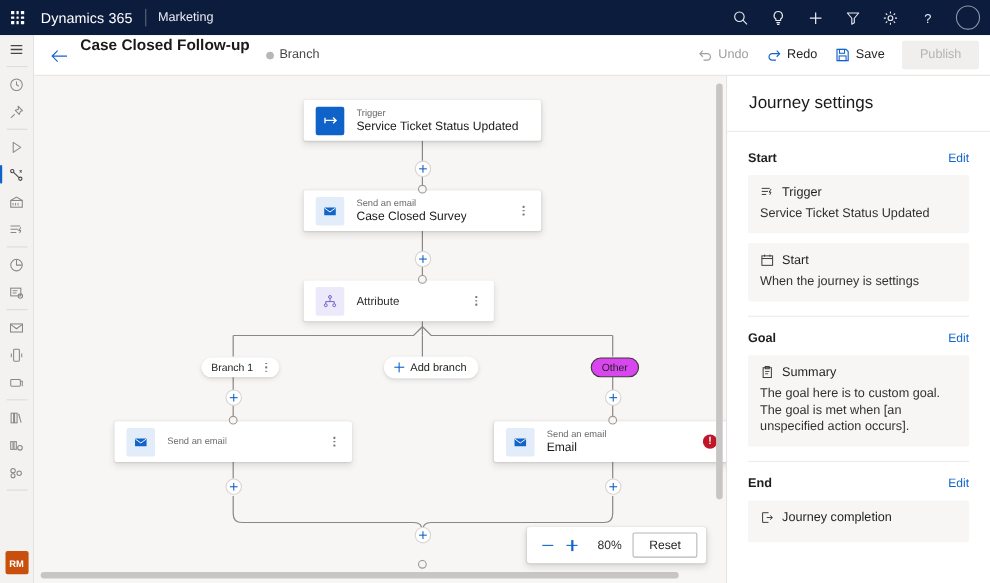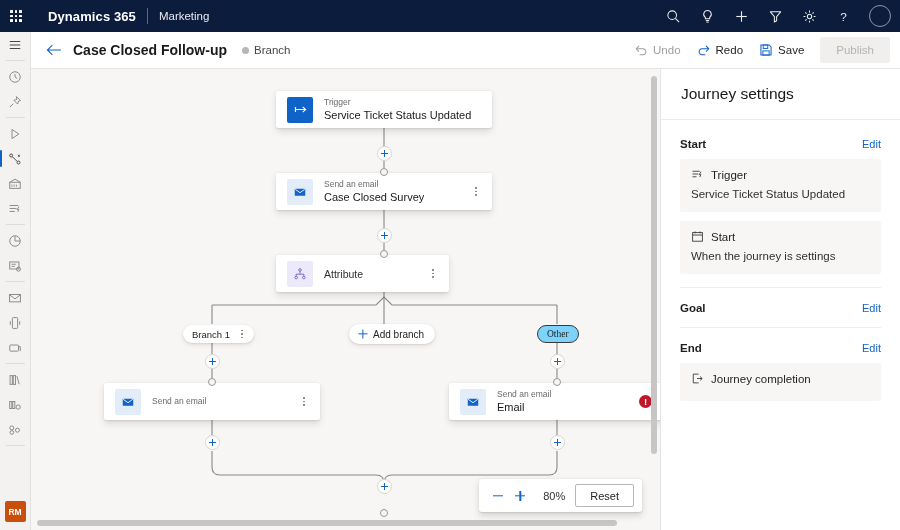--- a/index.html
+++ b/index.html
@@ -20,21 +20,21 @@
     width: 32px; height: 32px; display: flex; align-items: center; justify-content: center;
     cursor: pointer;
   }
   .waffle-grid {
     width: 12px; height: 12px;
     display: grid; grid-template-columns: repeat(3,1fr); grid-template-rows: repeat(3,1fr);
     gap: 2px;
   }
   .waffle-grid i { background: #ffffff; border-radius: 0.5px; display:block; }
   .brand {
-    color: #ffffff; font-size: 13px; font-weight: bold; margin-left: 16px; letter-spacing: .1px;
+    color: #ffffff; font-size: 13px; font-weight: normal; margin-left: 5px; letter-spacing: .1px;
   }
   .brand-sep {
     width: 1px; height: 16px; background: #5b6780; margin: 0 11px;
   }
   .app-name { color: #e8eaef; font-size: 11.5px; }
   .topbar-right { margin-left: auto; display: flex; align-items: center; height: 32px; }
   .tb-icon {
     width: 34px; height: 32px; display: flex; align-items: center; justify-content: center;
     cursor: pointer;
   }
@@ -67,21 +67,21 @@
     width: 21px; height: 21px; background: #c94f0c; color: #fff;
     font-size: 8.5px; font-weight: bold; border-radius: 2px;
     display: flex; align-items: center; justify-content: center; margin-bottom: 8px;
     cursor: pointer;
   }
 
   
   .cmdbar {
     position: absolute; top: 32px; left: 31px; width: 869px; height: 37px;
     background: #ffffff; border-bottom: 1px solid #e6e4e2;
-    display: flex; align-items: center;
+    display: flex; 
   }
   .back-btn {
     width: 30px; height: 37px; display:flex; align-items:center; justify-content:center;
     cursor: pointer; margin-left: 8px;
   }
   .page-title { font-size: 14px; font-weight: bold; color: #1b1a19; margin-left: 4px; }
   .status-wrap { display: flex; align-items: center; margin-left: 15px; }
   .status-dot { width: 7px; height: 7px; border-radius: 50%; background: #b9b7b5; margin-right: 5px; }
   .status-text { font-size: 11.5px; color: #484644; }
   .cmd-right { margin-left: auto; display: flex; align-items: center; padding-right: 10px; }
@@ -152,21 +152,21 @@
     background: #f7f6f5; border: 1px solid #9b9896;
   }
 
   .branch-pill {
     position: absolute; height: 18px; background: #ffffff; border-radius: 9px;
     box-shadow: 0 0.6px 1.8px rgba(0,0,0,.11), 0 2px 5px rgba(0,0,0,.09);
     display: flex; align-items: center; padding: 0 6px 0 9px;
     font-size: 9.5px; color: #252423; cursor: pointer; white-space: nowrap;
   }
   .branch-pill.outlined {
-    border: 1.4px solid #3b3a39; padding: 0 9px; box-shadow: none; background:#7dd3fc;font-family:Liberation Serif, serif;
+    border: 1.4px solid #3b3a39; padding: 0 9px; box-shadow: none; background:#d946ef;
   }
   .addbranch-pill {
     position: absolute; height: 20px; background: #ffffff; border-radius: 10px;
     box-shadow: 0 0.6px 1.8px rgba(0,0,0,.11), 0 2px 5px rgba(0,0,0,.09);
     display: flex; align-items: center; padding: 0 11px 0 8px;
     font-size: 10px; color: #252423; cursor: pointer; white-space: nowrap;
   }
   .addbranch-pill .ab-plus {
     position: relative; width: 11px; height: 11px; margin-right: 5px; flex: none;
   }
@@ -634,20 +634,31 @@
       </div>
       <div class="card-val">When the journey is settings</div>
     </div>
 
     <div class="sec-divider"></div>
 
     <div class="sec-head">
       <span class="sec-label">Goal</span>
       <span class="sec-edit">Edit</span>
     </div>
+    <div class="card">
+      <div class="card-head">
+        <svg width="13" height="13" viewBox="0 0 16 16">
+            <rect x="3.4" y="2.8" width="9.2" height="11" fill="none" stroke="#3b3a39" stroke-width="1.1"></rect>
+            <rect x="5.8" y="1.4" width="4.4" height="2.6" fill="none" stroke="#3b3a39" stroke-width="1.1"></rect>
+            <path d="M5.6 7h4.8M5.6 9.6h3.4" stroke="#3b3a39" stroke-width="1"></path>
+          </svg>
+        <span class="card-head-label">Summary</span>
+      </div>
+      <div class="card-val">The goal here is to custom goal. The goal is met when [an unspecified action occurs].</div>
+    </div>
 
     <div class="sec-divider"></div>
 
     <div class="sec-head">
       <span class="sec-label">End</span>
       <span class="sec-edit">Edit</span>
     </div>
     <div class="card">
       <div class="card-head">
         <svg width="13" height="13" viewBox="0 0 16 16">

